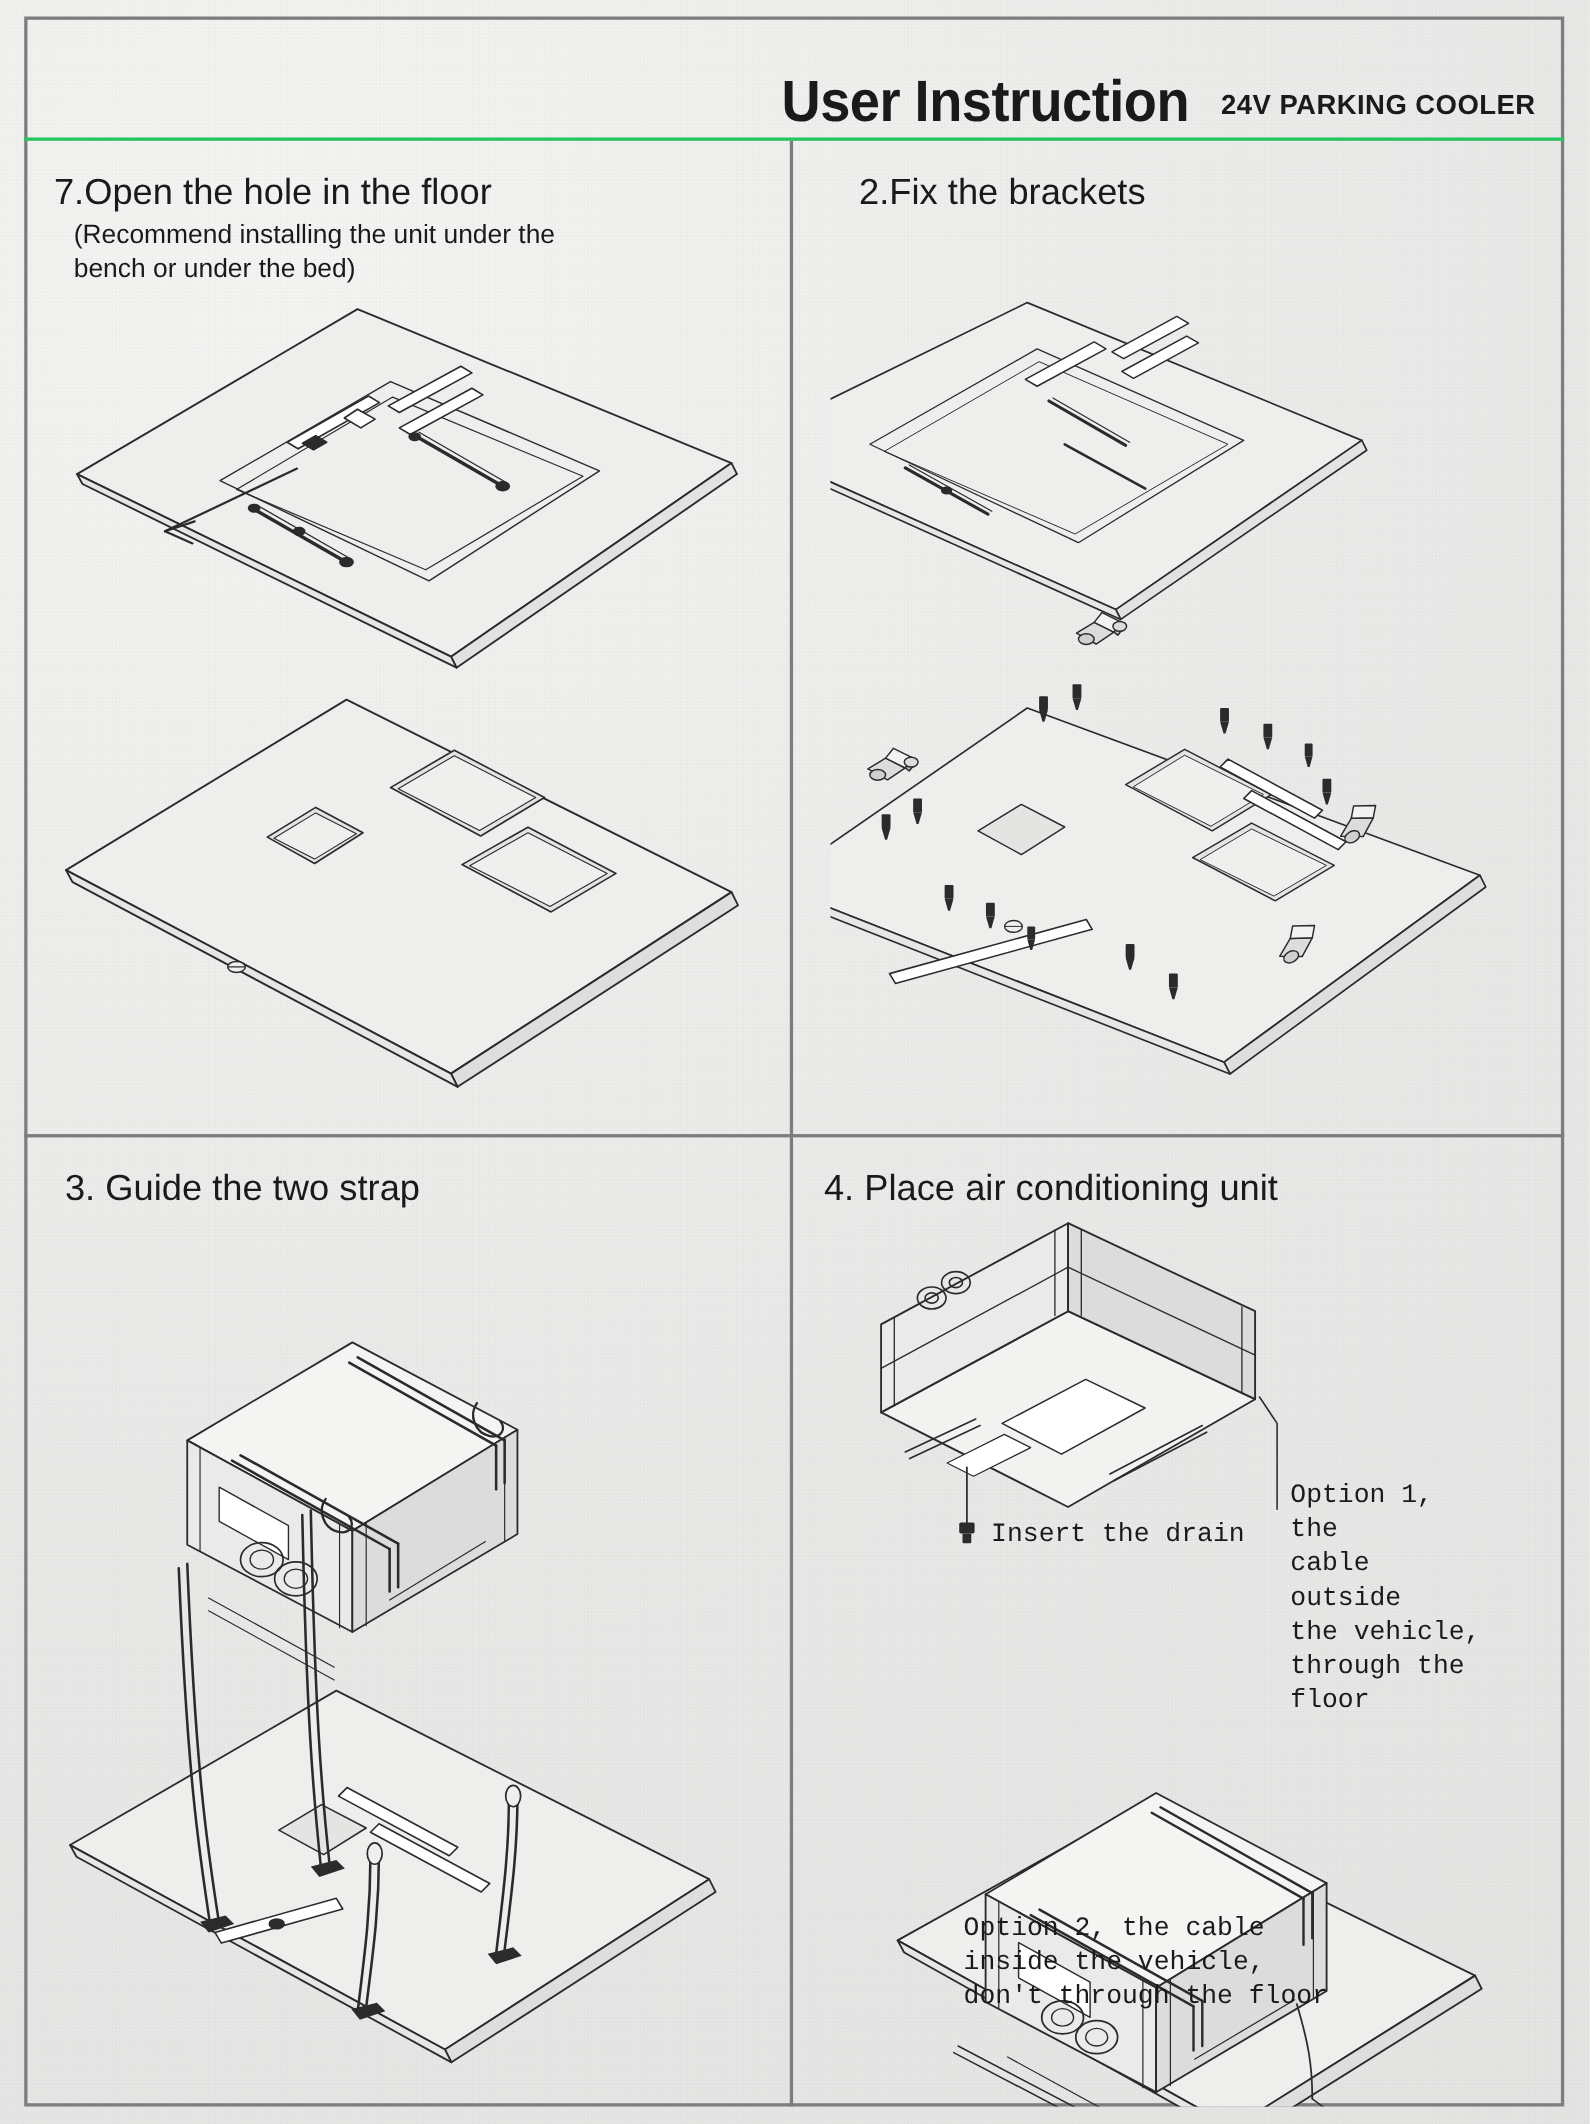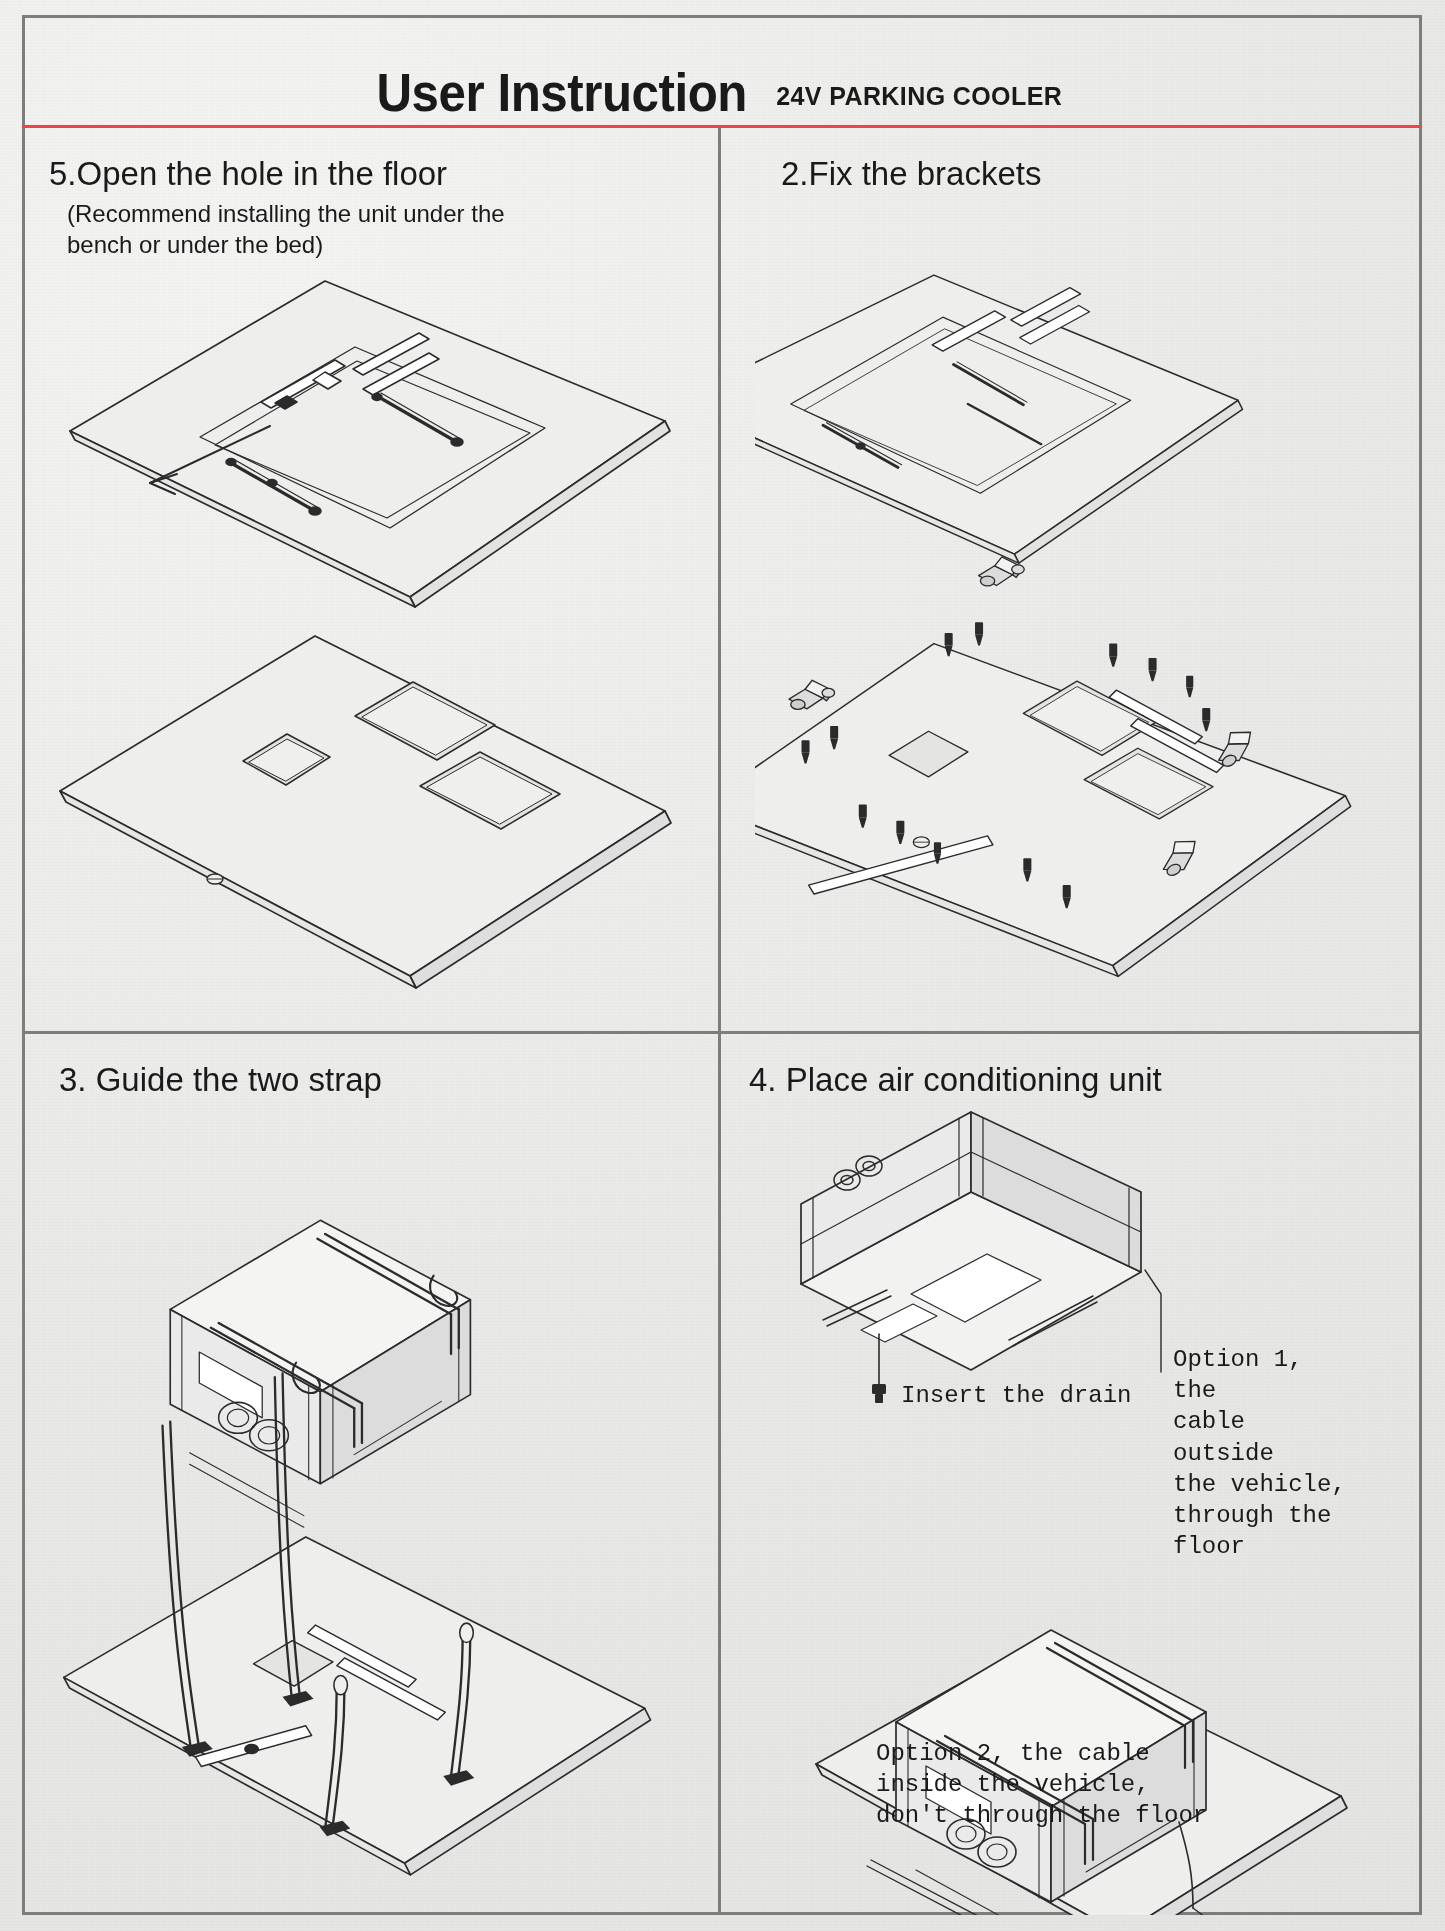--- a/index.html
+++ b/index.html
@@ -28,22 +28,22 @@
     position:absolute;
     left:22px;top:15px;
     width:1400px;height:1900px;
     border:3px solid #7d7d7d;
     box-sizing:border-box;
   }
   
   .header{
     position:absolute;left:22px;top:15px;width:1400px;height:113px;
     box-sizing:border-box;
-    border-bottom:3px solid #ef4444;
-    display:flex;align-items:flex-end;justify-content:center;
+    border-bottom:3px solid #22c55e;
+    display:flex;align-items:flex-end;justify-content:flex-end;
   }
   .title{
     font-size:53px;font-weight:bold;letter-spacing:-0.5px;
     padding:0 0 6px 22px;line-height:1;
     transform:scaleX(.93);transform-origin:left bottom;
     white-space:nowrap;
   }
   .subtitle{
     font-size:25px;font-weight:bold;letter-spacing:.4px;
     padding:0 26px 14px 0;white-space:nowrap;
@@ -86,21 +86,21 @@
 
 <div class="header">
   <div class="title">User Instruction</div>
   <div class="subtitle">24V PARKING COOLER</div>
 </div>
 
 <div class="vdiv"></div>
 <div class="hdiv"></div>
 
 <div class="panel" id="p1">
-  <div class="step-head">5.Open the hole in the floor</div>
+  <div class="step-head">7.Open the hole in the floor</div>
   <div class="step-note">(Recommend installing the unit  under the
 bench or under the bed)</div>
 
   <svg class="fig" viewBox="0 0 693 900">
     <g fill="none" stroke="#2b2b2b" stroke-width="1.7" stroke-linejoin="round" stroke-linecap="round">
 
       <g>
         <path d="M45 300 L300 150 L640 290 L385 466 Z" fill="#eeeeed"></path>
         <path d="M640 290 L645 300 L390 476 L385 466 Z" fill="#e2e2e1"></path>
         <path d="M45 300 L50 309 L390 476 L385 466 Z" fill="#e6e6e5"></path>

